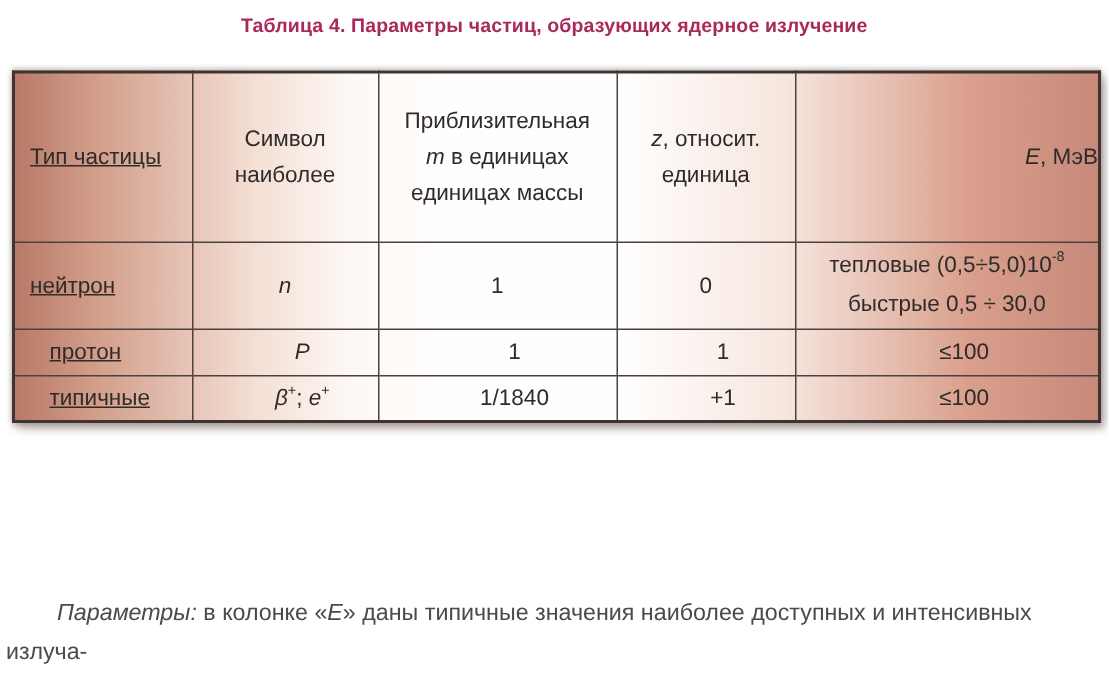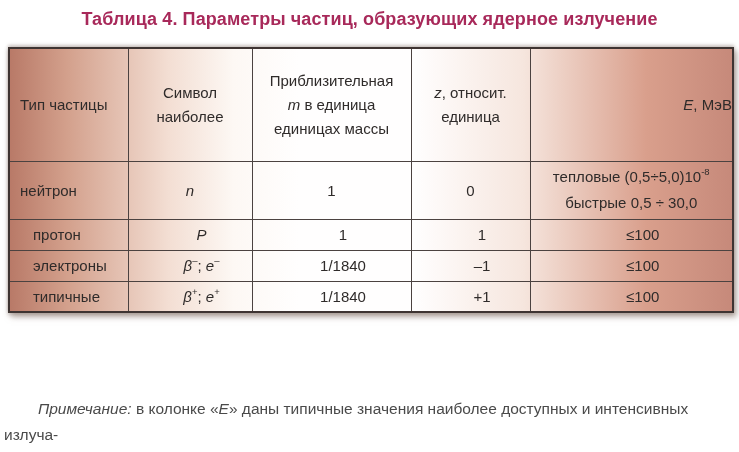--- a/index.html
+++ b/index.html
@@ -9,21 +9,21 @@
     width: 739px;
     height: 452px;
     background: #ffffff;
     font-family: "Liberation Sans", "DejaVu Sans", sans-serif;
     overflow: hidden;
   }
   .title {
     margin: 0;
     padding-top: 9px;
     text-align: center;
-    font-size: 18px;
+    font-size: 13px;
     font-weight: bold;
     color: #a8295a;
     letter-spacing: 0.1px;
   }
   table.particles {
     position: absolute;
     left: 8px;
     top: 47px;
     width: 724px;
     border-collapse: collapse;
@@ -41,21 +41,21 @@
     color: #2f2b2a;
     font-size: 15px;
     font-weight: normal;
     vertical-align: middle;
     padding: 0;
     overflow: hidden;
   }
   tr.hdr th { height: 113px; line-height: 24px; }
   tr.r-tall td { height: 58px; }
   tr.r td { height: 31px; padding-left: 23px; }
-  .a-left { text-align: left; padding-left: 10px; }
+  .a-left { text-align: left; padding-left: 10px; text-decoration: underline; }
   .a-center { text-align: center; }
   th.e-hdr { text-align: right; padding-left: 12px; }
   i { font-style: italic; }
   sup {
     font-size: 9.5px;
     line-height: 0;
     position: relative;
     top: -1px;
   }
   .energy-multi { line-height: 26px; margin-left: 24px; }
@@ -92,21 +92,21 @@
         <tr class="hdr">
       <th class="a-left">
         <span>Тип частицы</span>
       </th>
       <th class="a-center">
         <span>Символ</span><br>
         <span>наиболее</span>
       </th>
       <th class="a-center">
         <span>Приблизительная</span><br>
-        <i>m</i><span> в единица</span><br>
+        <i>m</i><span> в единицах</span><br>
         <span>единицах массы</span>
       </th>
       <th class="a-center">
         <i>z</i><span>, относит.</span><br>
         <span>единица</span>
       </th>
       <th class="e-hdr">
         <i>E</i><span>, МэВ</span>
       </th>
     </tr>
@@ -125,40 +125,31 @@
     <tr class="r">
       <td class="a-left"><span>протон</span></td>
       <td class="a-center"><i>P</i></td>
       <td class="a-center"><span>1</span></td>
       <td class="a-center"><span>1</span></td>
       <td class="a-center"><span>≤100</span></td>
     </tr>
 
 
 
-    <tr class="r">
-      <td class="a-left"><span>электроны</span></td>
-      <td class="a-center">
-        <i>β</i><sup>–</sup><span>; </span><i>e</i><sup>–</sup>
-      </td>
-      <td class="a-center"><span>1/1840</span></td>
-      <td class="a-center"><span>–1</span></td>
-      <td class="a-center"><span>≤100</span></td>
-    </tr>
 
     <tr class="r">
       <td class="a-left"><span>типичные</span></td>
       <td class="a-center">
         <i>β</i><sup>+</sup><span>; </span><i>e</i><sup>+</sup>
       </td>
       <td class="a-center"><span>1/1840</span></td>
       <td class="a-center"><span>+1</span></td>
       <td class="a-center"><span>≤100</span></td>
     </tr>
   </tbody>
     </table>
 
   <p class="note">
-    <i>Примечание:</i><span> в колонке «</span><i>Е</i><span>» даны типичные значения наиболее доступных и интенсивных излуча-</span>
+    <i>Параметры:</i><span> в колонке «</span><i>Е</i><span>» даны типичные значения наиболее доступных и интенсивных излуча-</span>
     <span class="ln2">телей, за исключением релятивистских ускорителей.</span>
   </p>
 
 </div>
 
 </body></html>

